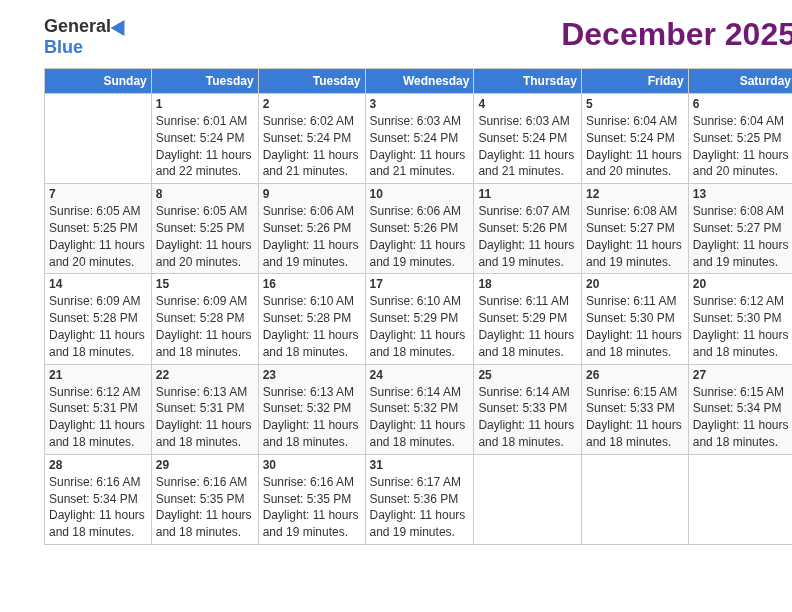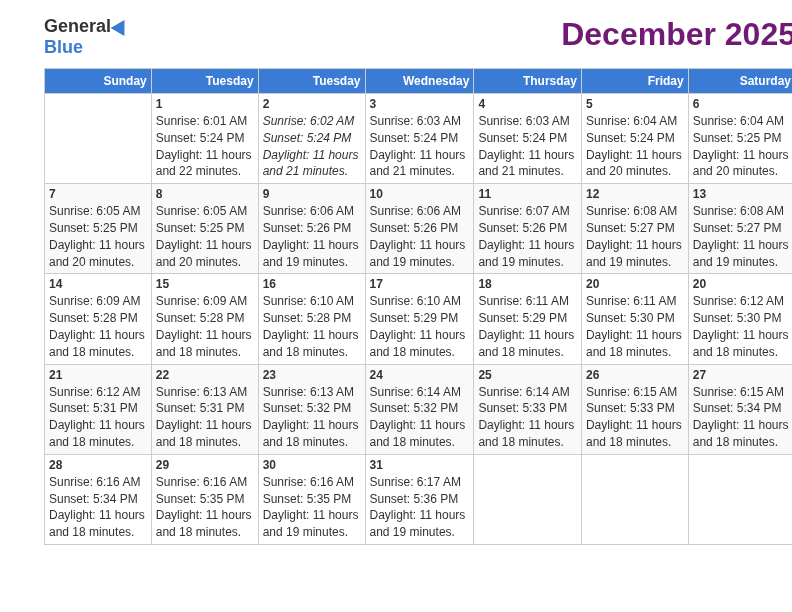--- a/index.html
+++ b/index.html
@@ -133,21 +133,21 @@
           <th>Saturday</th>
         </tr>
     </thead>
     <tbody id="calendar-body">
     <tr>
           <td class="empty-cell"></td>
           <td><span class="day-num">1</span><span class="day-info" style="white-space: pre-line;">Sunrise: 6:01 AM
 Sunset: 5:24 PM
 Daylight: 11 hours
 and 22 minutes.</span></td>
-          <td><span class="day-num">2</span><span class="day-info" style="white-space: pre-line; font-style: italic;">Sunrise: 6:02 AM
+          <td><span class="day-num">2</span><span class="day-info" style="white-space: pre-line;">Sunrise: 6:02 AM
 Sunset: 5:24 PM
 Daylight: 11 hours
 and 21 minutes.</span></td>
           <td><span class="day-num">3</span><span class="day-info" style="white-space: pre-line;">Sunrise: 6:03 AM
 Sunset: 5:24 PM
 Daylight: 11 hours
 and 21 minutes.</span></td>
           <td><span class="day-num">4</span><span class="day-info" style="white-space: pre-line;">Sunrise: 6:03 AM
 Sunset: 5:24 PM
 Daylight: 11 hours

